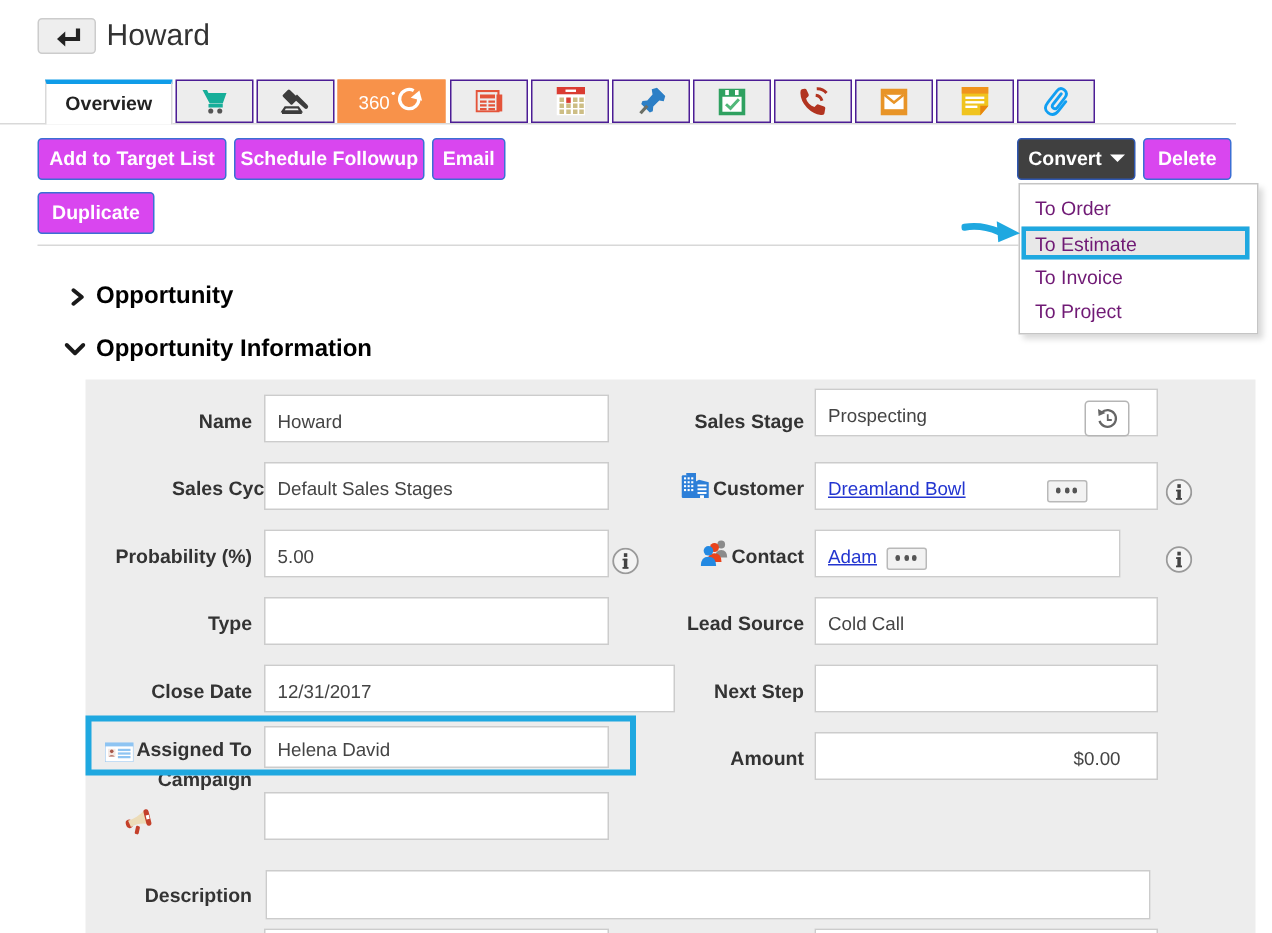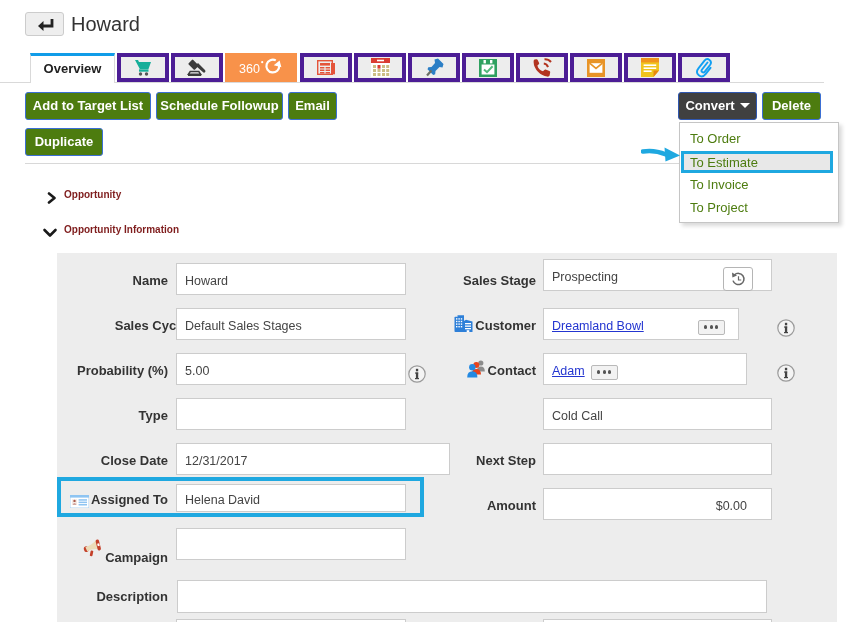--- a/index.html
+++ b/index.html
@@ -3,39 +3,39 @@
 <meta charset="utf-8">
 <style>
 * { margin:0; padding:0; box-sizing:border-box; }
 html,body { width:848px; height:622px; background:#fff; font-family:"Liberation Sans", sans-serif; overflow:hidden; }
 #page { position:relative; width:848px; height:622px; }
 .abs { position:absolute; }
 
 #backbtn { left:25px; top:12px; width:39px; height:24px; background:#eee; border:1px solid #ccc; border-radius:3px; text-align:center; line-height:21px; font-size:16px; font-weight:bold; color:#222; }
 #title { left:71px; top:13px; font-size:20px; color:#333; }
 
-.tab { top:53px; height:29px; background:#ededed; border:4px solid #4c1d95; }
+.tab { top:53px; height:29px; background:#ededed; border:1px solid #4c1d95; }
 #tabrow-line { left:0; top:82px; width:824px; height:1px; background:#d9d9d9; }
 #tab-active { left:30px; top:53px; width:85px; height:30px; background:#fff; border-left:1px solid #d9d9d9; border-right:1px solid #d9d9d9; border-top:3px solid #109ce8; z-index:3; text-align:center; font-size:13px; font-weight:bold; color:#222; line-height:26px; }
 .ticon { display:flex; align-items:center; justify-content:center; }
 
-.btn { height:28px; background:#4d7c0f; border:1px solid #3b6fd4; border-radius:3px; color:#fff; font-size:13px; font-weight:bold; text-align:center; line-height:26px; }
-
-.sechead { font-size:10px; font-weight:bold; color:#7f1d1d; }
+.btn { height:28px; background:#d946ef; border:1px solid #3b6fd4; border-radius:3px; color:#fff; font-size:13px; font-weight:bold; text-align:center; line-height:26px; }
+
+.sechead { font-size:16px; font-weight:bold; color:#000000; }
 
 #panel { left:57px; top:253px; width:780px; height:369px; background:#ededed; }
 .lbl { position:absolute; font-size:13px; font-weight:bold; color:#333; text-align:right; }
 .inp { position:absolute; background:#fff; border:1px solid #ccc; font-size:12.5px; color:#444; padding:3px 8px 0 8px; display:flex; align-items:center; }
 .icirc { position:absolute; width:18px; height:18px; }
 .dots { display:inline-flex; align-items:center; justify-content:center; background:#f2f2f2; border:1px solid #b9b9b9; border-radius:2px; width:27px; height:15px; margin-left:6px; margin-top:3px; }
 .dots i { width:3.2px; height:3.2px; background:#555; border-radius:50%; display:block; margin:0 1.1px; }
 .lnk { color:#2335d0; text-decoration:underline; }
 
 #ddmenu { left:679px; top:122px; width:160px; height:101px; background:#fff; border:1px solid #c5c5c5; box-shadow:3px 3px 4px rgba(0,0,0,0.15); z-index:5; }
-.dditem { position:absolute; left:10px; font-size:13px; color:#4d7c0f; }
+.dditem { position:absolute; left:10px; font-size:13px; color:#701a75; }
 #ddhi { position:absolute; left:1px; top:28px; width:152px; height:22px; background:#e8e8e8; border:3px solid #1fa8e0; }
 
 #asgbox { left:57px; top:477px; width:367px; height:40px; border:4px solid #1fa8e0; z-index:4; }
 </style>
 </head>
 <body>
 <div id="page">
 
   <div class="abs" id="backbtn"><svg width="20" height="16" viewBox="0 0 20 16" style="margin-top:3px;">
         <path d="M17 3 V10 H5" stroke="#222" stroke-width="2.8" fill="none"></path>
@@ -212,21 +212,21 @@
       <circle cx="4.5" cy="5.9" r="1.2" fill="#a8584a"></circle>
       <path d="M2.4 9.4 Q4.5 7.6 6.6 9.4" fill="#a8584a"></path>
       <g fill="#8ec4f2">
         <rect x="8.6" y="4.2" width="8.4" height="1.5"></rect>
         <rect x="8.6" y="6.6" width="8.4" height="1.5"></rect>
         <rect x="8.6" y="9" width="8.4" height="1.5"></rect>
       </g>
     </svg>
   <div class="inp" style="left:176px; top:484px; width:230px; height:28px;">Helena David</div>
   <div class="abs" id="asgbox"></div>
-  <div class="lbl" style="left:0px; top:550px; width:168px;padding-left:32px;">Campaign</div>
+  <div class="lbl" style="left:0px; top:512px; width:168px;padding-left:32px;">Campaign</div>
   <svg class="abs" style="left:83px; top:539px;" width="20" height="19" viewBox="0 0 20 19">
       <ellipse cx="3.2" cy="10.2" rx="2.3" ry="2.9" fill="#c4402a" transform="rotate(-18 3.2 10.2)"></ellipse>
       <path d="M2.4 8.2 C6.5 6.8 10 4.6 13.2 1.2 L16.4 10.4 C12 9.6 7.9 10.2 4.3 12.4 Z" fill="#ecdcb8"></path>
       <rect x="13.6" y="0.4" width="3.4" height="11.2" rx="1.7" fill="#c4402a" transform="rotate(-14 15.3 6)"></rect>
       <rect x="14.4" y="4.4" width="2.1" height="2.7" fill="#fff" transform="rotate(-14 15.4 5.7)"></rect>
       <rect x="7.2" y="11.6" width="2.7" height="5.6" rx="0.9" fill="#c4402a" transform="rotate(12 8.5 14.4)"></rect>
     </svg>
   <div class="inp" style="left:176px; top:528px; width:230px; height:32px;"></div>
   <div class="lbl" style="left:0px; top:589px; width:168px;">Description</div>
   <div class="inp" style="left:177px; top:580px; width:590px; height:33px;"></div>
@@ -259,21 +259,21 @@
         <rect x="6.8" y="11" width="1.4" height="1.4"></rect>
       </g>
       <path d="M9 6.5 L12 4.8 L18.5 6.5 V17 H9 Z" fill="#2d7fd8"></path>
       <g fill="#fff">
         <rect x="11" y="8" width="6" height="1.3"></rect>
         <rect x="11" y="10.5" width="6" height="1.3"></rect>
         <rect x="11" y="13" width="6" height="1.3"></rect>
         <rect x="12.7" y="15.2" width="2.6" height="1.8"></rect>
       </g>
     </svg>
-  <div class="inp" style="left:543px; top:308px; width:196px; height:32px;gap:48px;">
+  <div class="inp" style="left:543px; top:308px; width:229px; height:32px;gap:48px;">
       <span class="lnk">Dreamland Bowl</span>
       <span class="dots">
         <i></i>
         <i></i>
         <i></i>
       </span>
     </div>
   <div class="icirc" style="left:777px; top:319px;"><svg width="18" height="18" viewBox="0 0 18 18">
         <circle cx="9" cy="9" r="8.2" fill="#f4f4f4" stroke="#9a9a9a" stroke-width="1.2"></circle>
         <rect x="7.9" y="3.8" width="2.3" height="2.5" fill="#444"></rect>
@@ -304,18 +304,19 @@
         <i></i>
       </span>
     </div>
   <div class="icirc" style="left:777px; top:364px;"><svg width="18" height="18" viewBox="0 0 18 18">
         <circle cx="9" cy="9" r="8.2" fill="#f4f4f4" stroke="#9a9a9a" stroke-width="1.2"></circle>
         <rect x="7.9" y="3.8" width="2.3" height="2.5" fill="#444"></rect>
         <rect x="7.9" y="7.5" width="2.3" height="6.3" fill="#444"></rect>
         <rect x="7" y="13" width="4" height="1.2" fill="#444"></rect>
         <rect x="7" y="7.5" width="3.2" height="1.1" fill="#444"></rect>
       </svg></div>
+  <div class="lbl" style="left:368px; top:408px; width:168px;">Lead Source</div>
   <div class="inp" style="left:543px; top:398px; width:229px; height:32px;">Cold Call</div>
   <div class="lbl" style="left:368px; top:453px; width:168px;">Next Step</div>
   <div class="inp" style="left:543px; top:443px; width:229px; height:32px;"></div>
   <div class="lbl" style="left:368px; top:498px; width:168px;">Amount</div>
   <div class="inp" style="left:543px; top:488px; width:229px; height:32px; justify-content:flex-end; padding-right:24px;">$0.00</div>
 </div>
 
 </body></html>

